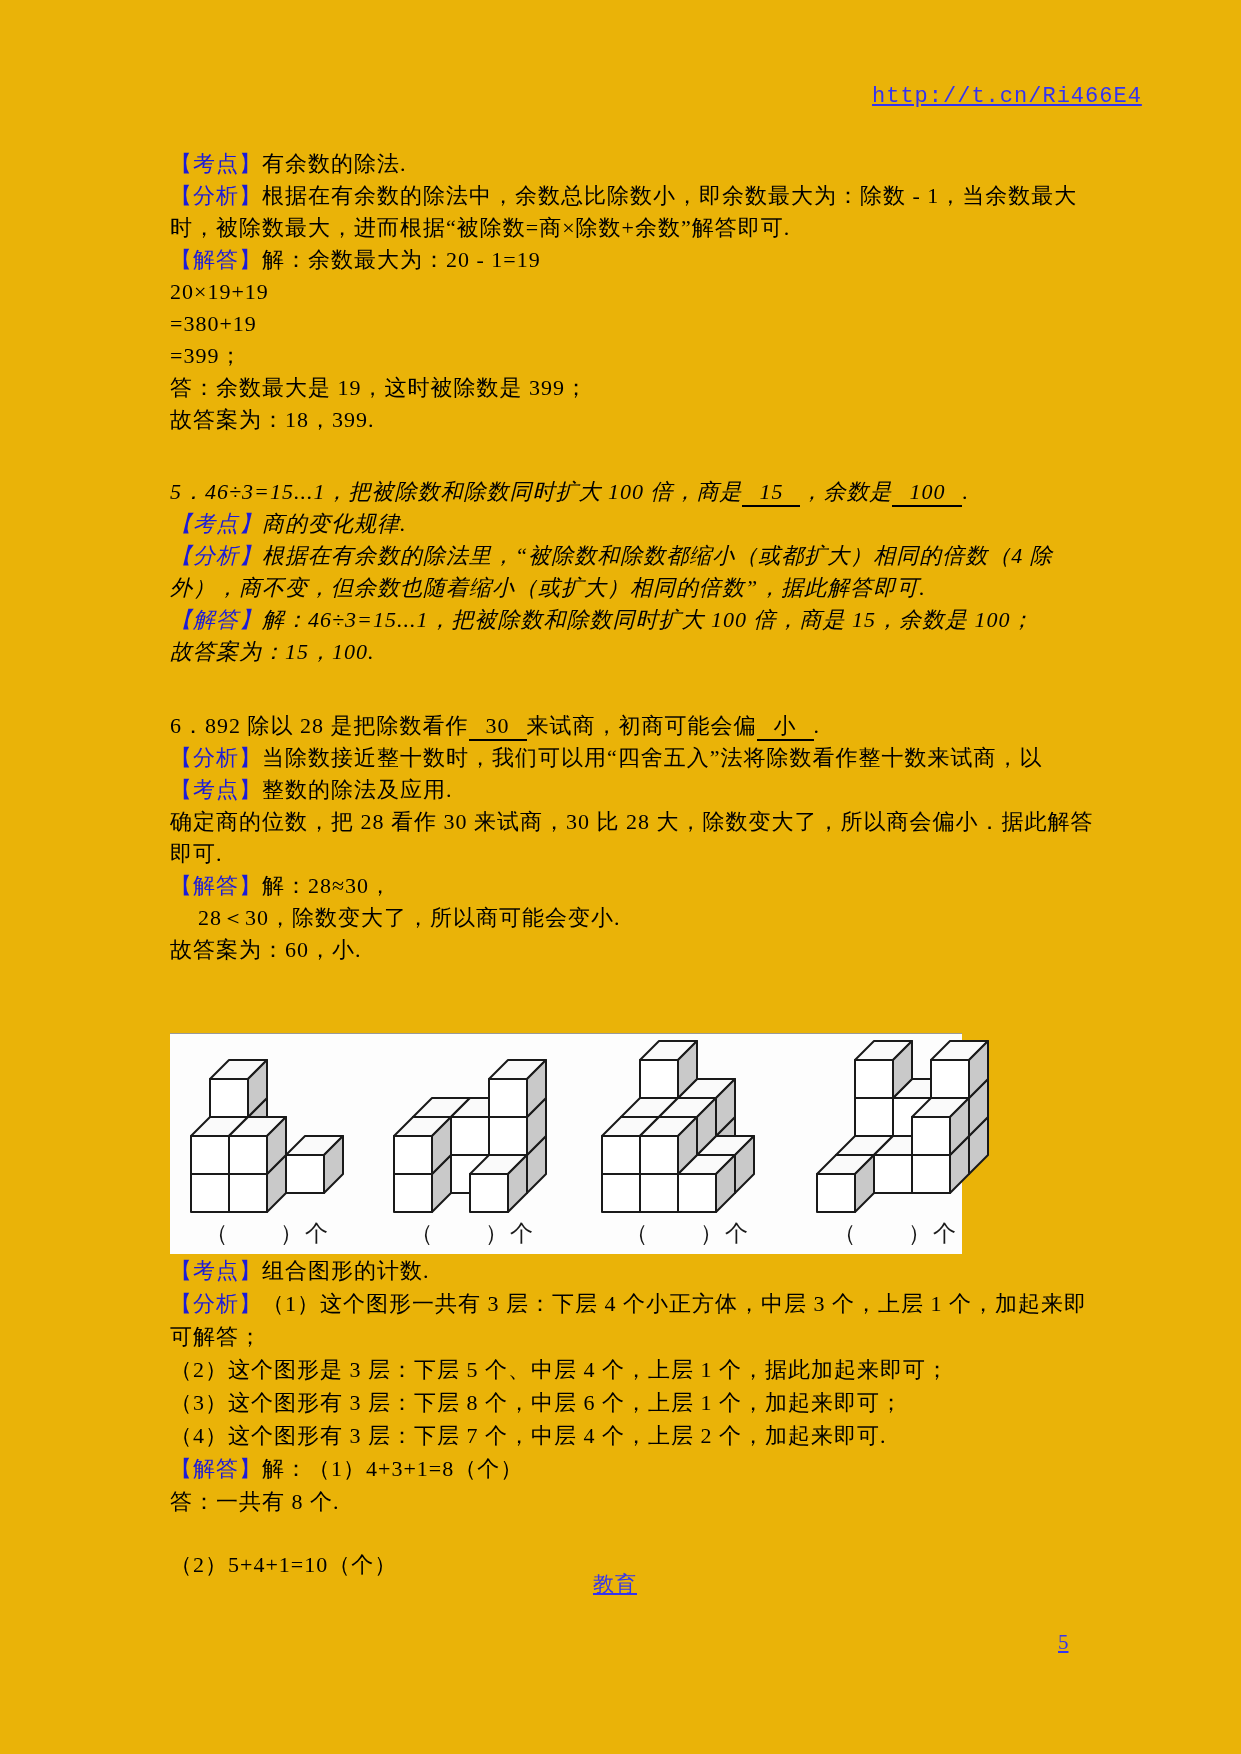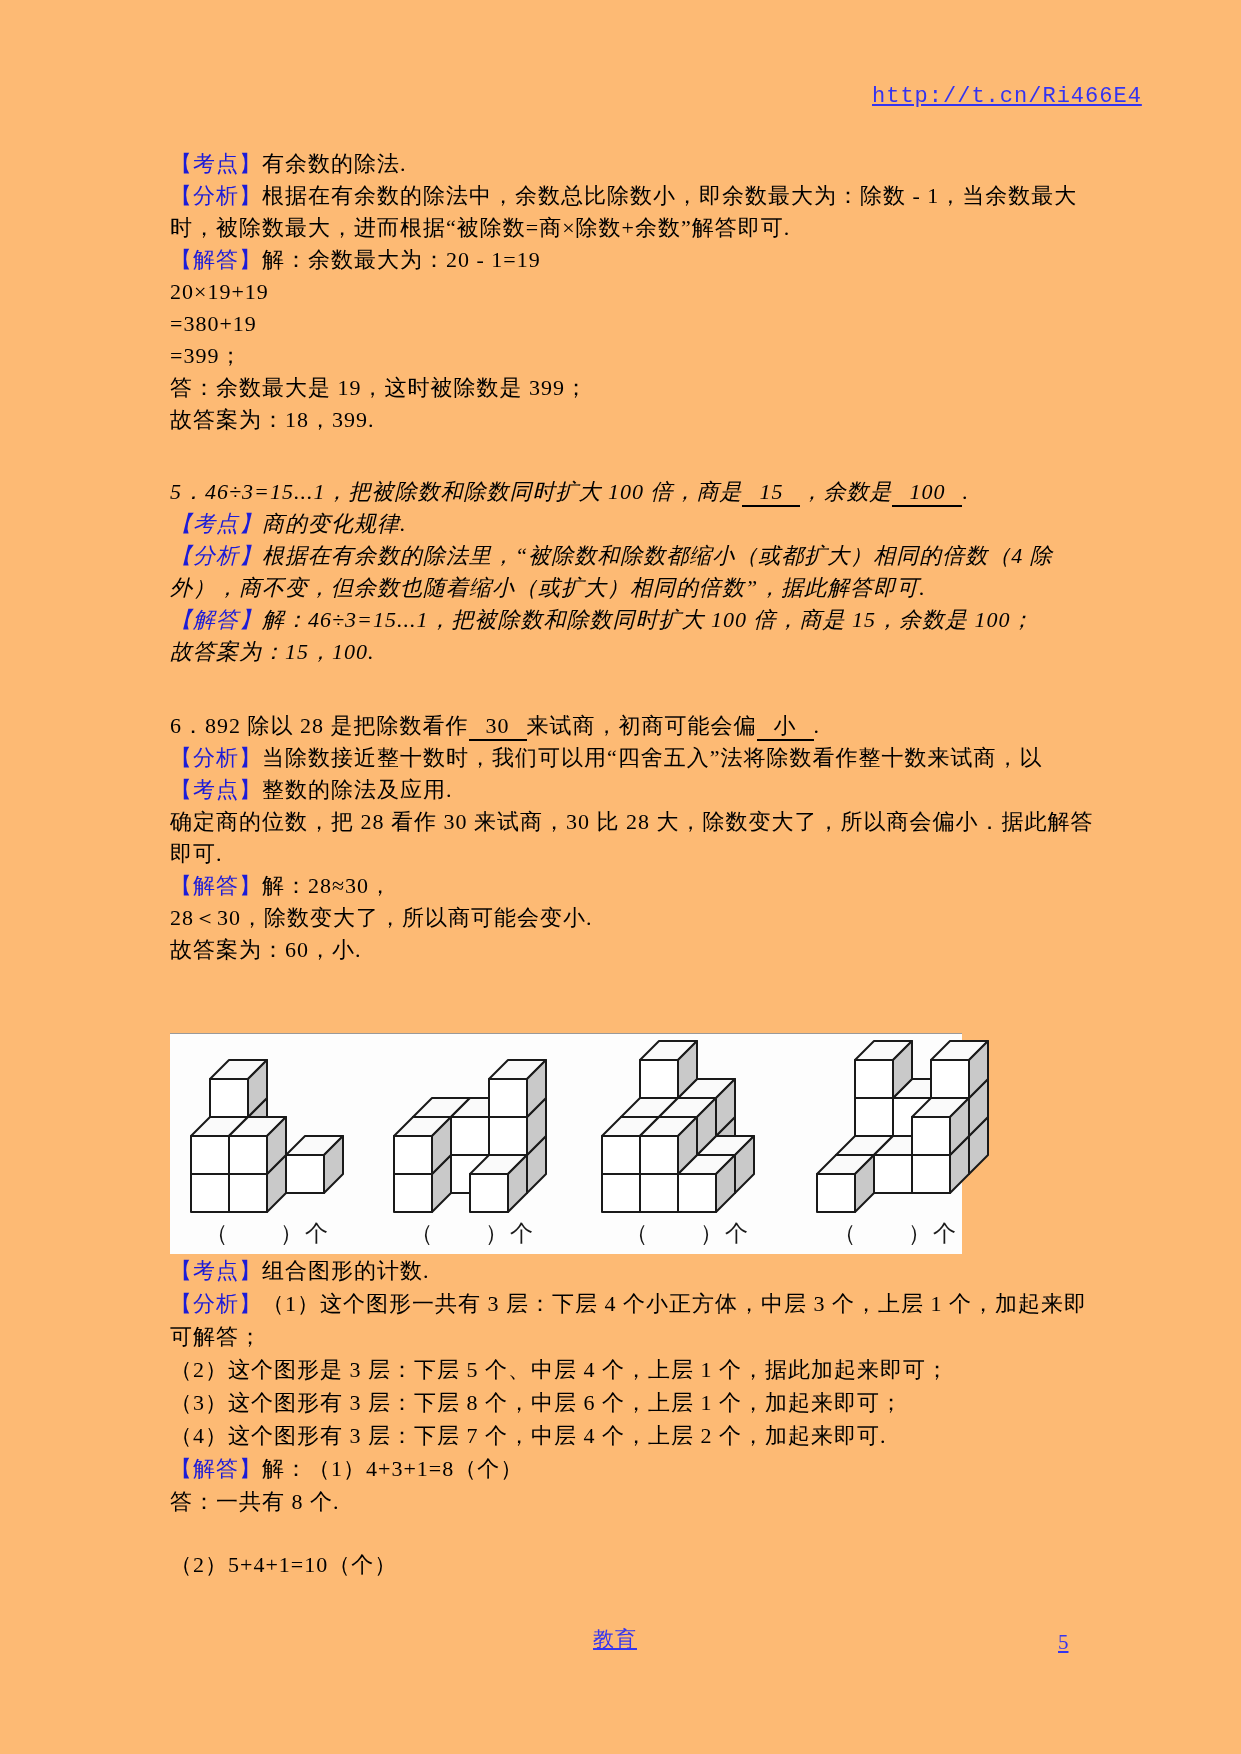--- a/index.html
+++ b/index.html
@@ -1,19 +1,19 @@
 <!DOCTYPE html>
 <html style="--label-blue: #1c1cd8; --link-blue: #3434f0;"><head>
 <meta charset="utf-8">
 <style>
   html,body{margin:0;padding:0;background:#e8e8e8;}
   .page{
     position:relative;
     width:1241px;height:1754px;
-    background:#fdba74;
+    background:#eab308;
     margin:0 auto;
     font-family:"Liberation Serif","DejaVu Serif",serif;
     color:#000;
     overflow:hidden;
   }
   .header-link{
     position:absolute;left:872px;top:84px;
     font-size:22px;letter-spacing:1px;
     color:var(--link-blue,#3434f0);
     text-decoration:underline;
@@ -39,21 +39,21 @@
     border-top:1px solid #9a9a9a;
     background:#fdfdfd;
   }
   .figcaption{
     position:absolute;top:184px;height:32px;line-height:32px;
     font-size:23px;letter-spacing:2px;color:#1a1a1a;
     white-space:nowrap;
   }
   .footer a{cursor:pointer;text-decoration:underline;}
   .footer-link{
-    position:absolute;left:593px;top:1625px;
+    position:absolute;left:593px;top:1570px;
     font-size:21px;color:var(--link-blue,#3434f0);letter-spacing:1px;
   }
   .page-num{
     position:absolute;left:1058px;top:1630px;
     font-size:21px;color:var(--link-blue,#3434f0);
   }
   svg{display:block;}
 </style>
 </head>
 <body>
@@ -82,21 +82,21 @@
         <div class="line" style="height: 32px; line-height: 32px;"><span class="b">【解答】</span><span>解：46÷3=15...1，把被除数和除数同时扩大 100 倍，商是 15，余数是 100；</span></div>
         <div class="line" style="height: 32px; line-height: 32px;"><span>故答案为：15，100.</span></div>
       </div>
       <div class="section" style="top: 710px; font-family: Liberation Serif, serif;">
         <div class="line" style="height: 32px; line-height: 32px;"><span>6．892 除以 28 是把除数看作</span><span class="u">30</span><span>来试商，初商可能会偏</span><span class="u">小</span><span>.</span></div>
         <div class="line" style="height: 32px; line-height: 32px;"><span class="b">【分析】</span><span>当除数接近整十数时，我们可以用“四舍五入”法将除数看作整十数来试商，以</span></div>
         <div class="line" style="height: 32px; line-height: 32px;"><span class="b">【考点】</span><span>整数的除法及应用.</span></div>
         <div class="line" style="height: 32px; line-height: 32px;"><span>确定商的位数，把 28 看作 30 来试商，30 比 28 大，除数变大了，所以商会偏小．据此解答</span></div>
         <div class="line" style="height: 32px; line-height: 32px;"><span>即可.</span></div>
         <div class="line" style="height: 32px; line-height: 32px;"><span class="b">【解答】</span><span>解：28≈30，</span></div>
-        <div class="line" style="height: 32px; line-height: 32px;"><span>28＜30，除数变大了，所以商可能会变小.</span></div>
+        <div class="line" style="height: 32px; line-height: 32px; margin-left: 28px;"><span>28＜30，除数变大了，所以商可能会变小.</span></div>
         <div class="line" style="height: 32px; line-height: 32px;"><span>故答案为：60，小.</span></div>
       </div>
       <div class="section" style="top: 1052px;">
         <div class="line" style="height: 32px; line-height: 32px;"><span>7．数一数，各有多少方块.</span></div>
       </div>
       <div class="section" style="top: 1254px;">
         <div class="line" style="height: 33px; line-height: 33px;"><span class="b">【考点】</span><span>组合图形的计数.</span></div>
         <div class="line" style="height: 33px; line-height: 33px;"><span class="b">【分析】</span><span>（1）这个图形一共有 3 层：下层 4 个小正方体，中层 3 个，上层 1 个，加起来即</span></div>
         <div class="line" style="height: 33px; line-height: 33px;"><span>可解答；</span></div>
         <div class="line" style="height: 33px; line-height: 33px;"><span>（2）这个图形是 3 层：下层 5 个、中层 4 个，上层 1 个，据此加起来即可；</span></div>

